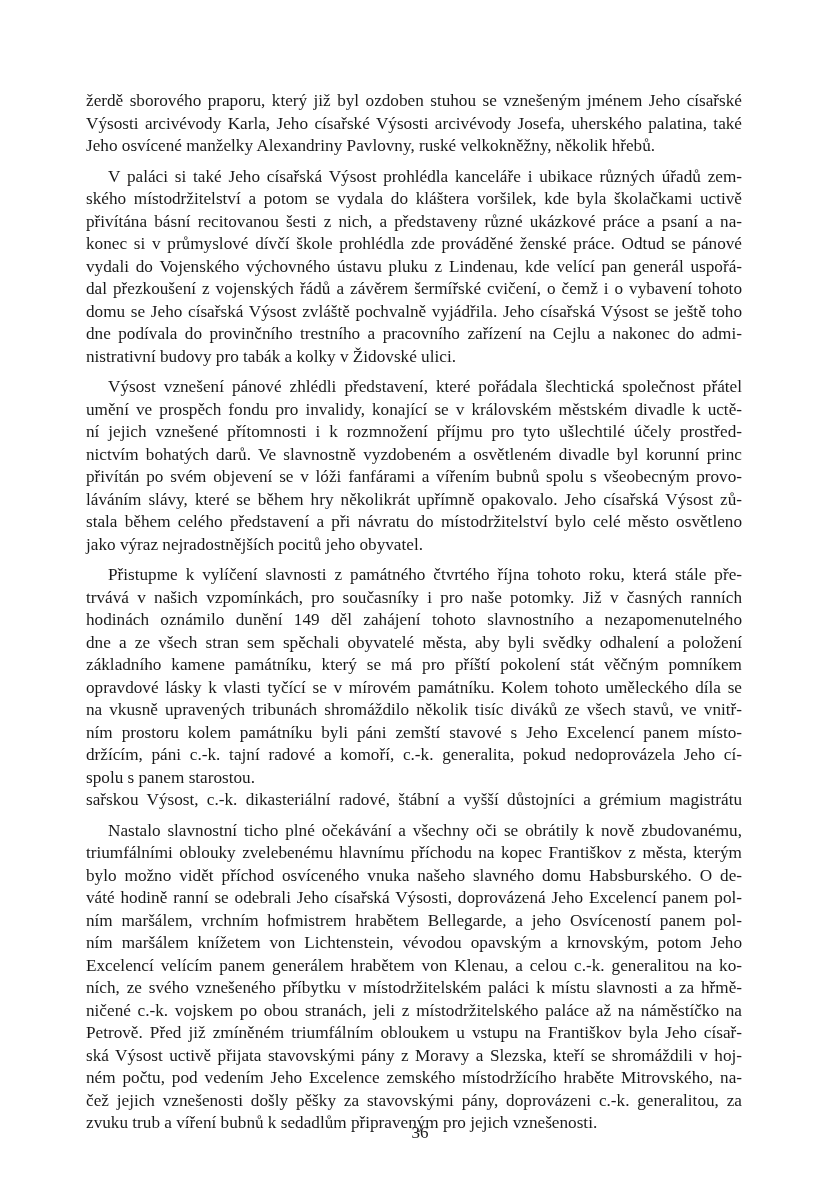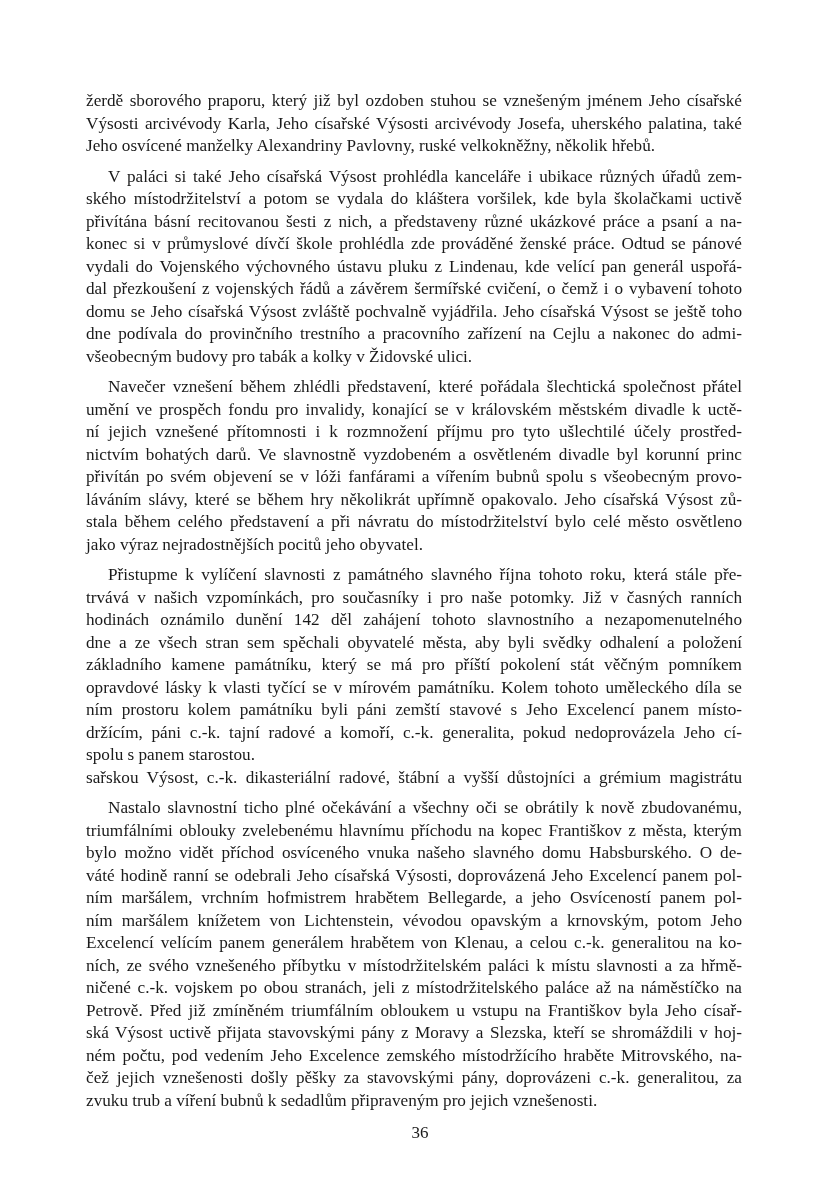--- a/index.html
+++ b/index.html
@@ -29,39 +29,40 @@
     </p>
     <p class="para indent">
       <span class="line">V paláci si také Jeho císařská Výsost prohlédla kanceláře i ubikace různých úřadů zem-</span>
       <span class="line">ského místodržitelství a potom se vydala do kláštera voršilek, kde byla školačkami uctivě</span>
       <span class="line">přivítána básní recitovanou šesti z nich, a představeny různé ukázkové práce a psaní a na-</span>
       <span class="line">konec si v průmyslové dívčí škole prohlédla zde prováděné ženské práce. Odtud se pánové</span>
       <span class="line">vydali do Vojenského výchovného ústavu pluku z Lindenau, kde velící pan generál uspořá-</span>
       <span class="line">dal přezkoušení z vojenských řádů a závěrem šermířské cvičení, o čemž i o vybavení tohoto</span>
       <span class="line">domu se Jeho císařská Výsost zvláště pochvalně vyjádřila. Jeho císařská Výsost se ještě toho</span>
       <span class="line">dne podívala do provinčního trestního a pracovního zařízení na Cejlu a nakonec do admi-</span>
-      <span class="line last">všeobecným budovy pro tabák a kolky v Židovské ulici.</span>
+      <span class="line last">nistrativní budovy pro tabák a kolky v Židovské ulici.</span>
     </p>
     <p class="para indent">
-      <span class="line">Navečer vznešení během zhlédli představení, které pořádala šlechtická společnost přátel</span>
+      <span class="line">Výsost vznešení pánové zhlédli představení, které pořádala šlechtická společnost přátel</span>
       <span class="line">umění ve prospěch fondu pro invalidy, konající se v královském městském divadle k uctě-</span>
       <span class="line">ní jejich vznešené přítomnosti i k rozmnožení příjmu pro tyto ušlechtilé účely prostřed-</span>
       <span class="line">nictvím bohatých darů. Ve slavnostně vyzdobeném a osvětleném divadle byl korunní princ</span>
       <span class="line">přivítán po svém objevení se v lóži fanfárami a vířením bubnů spolu s všeobecným provo-</span>
       <span class="line">láváním slávy, které se během hry několikrát upřímně opakovalo. Jeho císařská Výsost zů-</span>
       <span class="line">stala během celého představení a při návratu do místodržitelství bylo celé město osvětleno</span>
       <span class="line last">jako výraz nejradostnějších pocitů jeho obyvatel.</span>
     </p>
     <p class="para indent">
-      <span class="line">Přistupme k vylíčení slavnosti z památného slavného října tohoto roku, která stále pře-</span>
+      <span class="line">Přistupme k vylíčení slavnosti z památného čtvrtého října tohoto roku, která stále pře-</span>
       <span class="line">trvává v našich vzpomínkách, pro současníky i pro naše potomky. Již v časných ranních</span>
-      <span class="line">hodinách oznámilo dunění 142 děl zahájení tohoto slavnostního a nezapomenutelného</span>
+      <span class="line">hodinách oznámilo dunění 149 děl zahájení tohoto slavnostního a nezapomenutelného</span>
       <span class="line">dne a ze všech stran sem spěchali obyvatelé města, aby byli svědky odhalení a položení</span>
       <span class="line">základního kamene památníku, který se má pro příští pokolení stát věčným pomníkem</span>
       <span class="line">opravdové lásky k vlasti tyčící se v mírovém památníku. Kolem tohoto uměleckého díla se</span>
+      <span class="line">na vkusně upravených tribunách shromáždilo několik tisíc diváků ze všech stavů, ve vnitř-</span>
       <span class="line">ním prostoru kolem památníku byli páni zemští stavové s Jeho Excelencí panem místo-</span>
       <span class="line">držícím, páni c.-k. tajní radové a komoří, c.-k. generalita, pokud nedoprovázela Jeho cí-</span>
       <span class="line last">spolu s panem starostou.</span>
       <span class="line">sařskou Výsost, c.-k. dikasteriální radové, štábní a vyšší důstojníci a grémium magistrátu</span>
     </p>
     <p class="para indent">
       <span class="line">Nastalo slavnostní ticho plné očekávání a všechny oči se obrátily k nově zbudovanému,</span>
       <span class="line">triumfálními oblouky zvelebenému hlavnímu příchodu na kopec Františkov z města, kterým</span>
       <span class="line">bylo možno vidět příchod osvíceného vnuka našeho slavného domu Habsburského. O de-</span>
       <span class="line">váté hodině ranní se odebrali Jeho císařská Výsosti, doprovázená Jeho Excelencí panem pol-</span>

